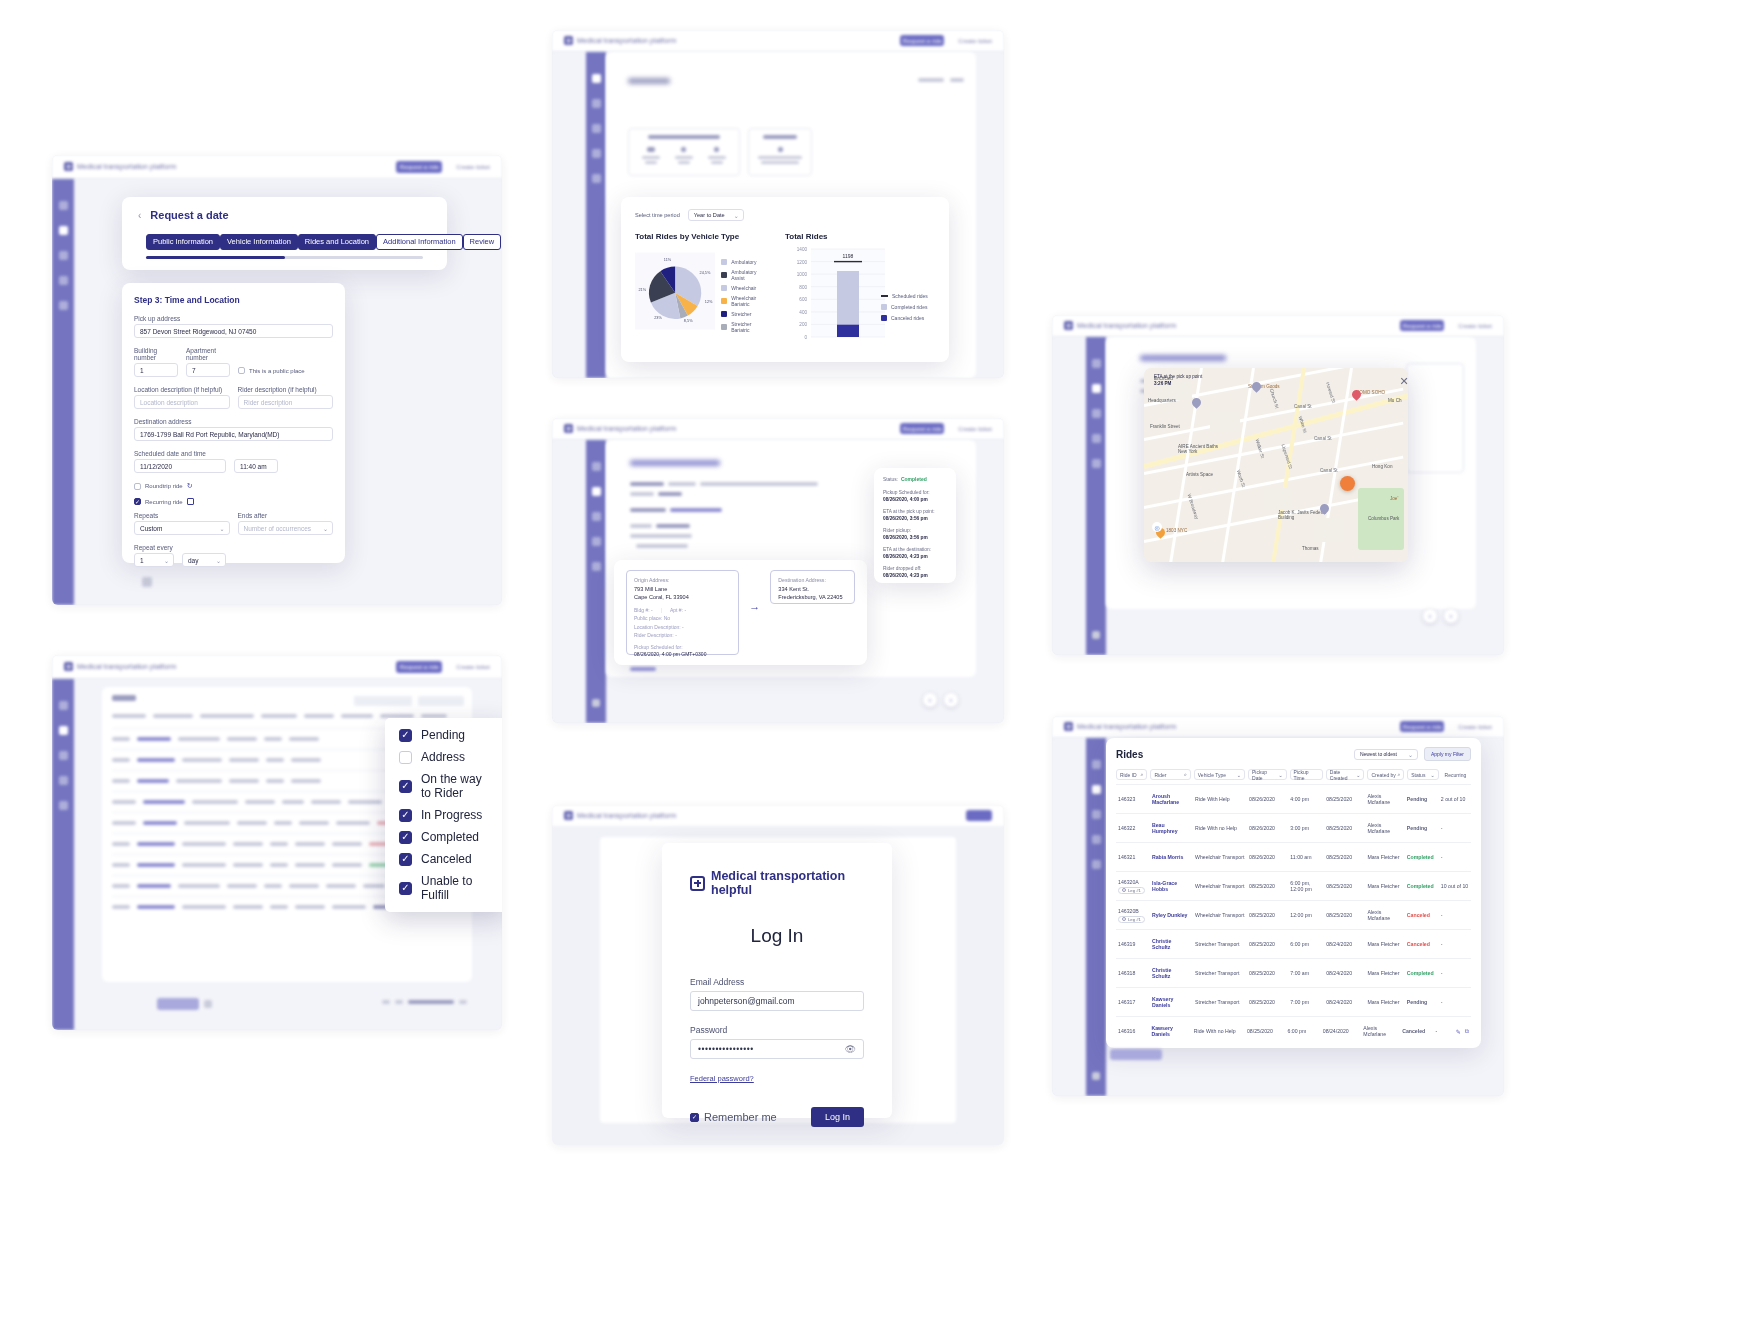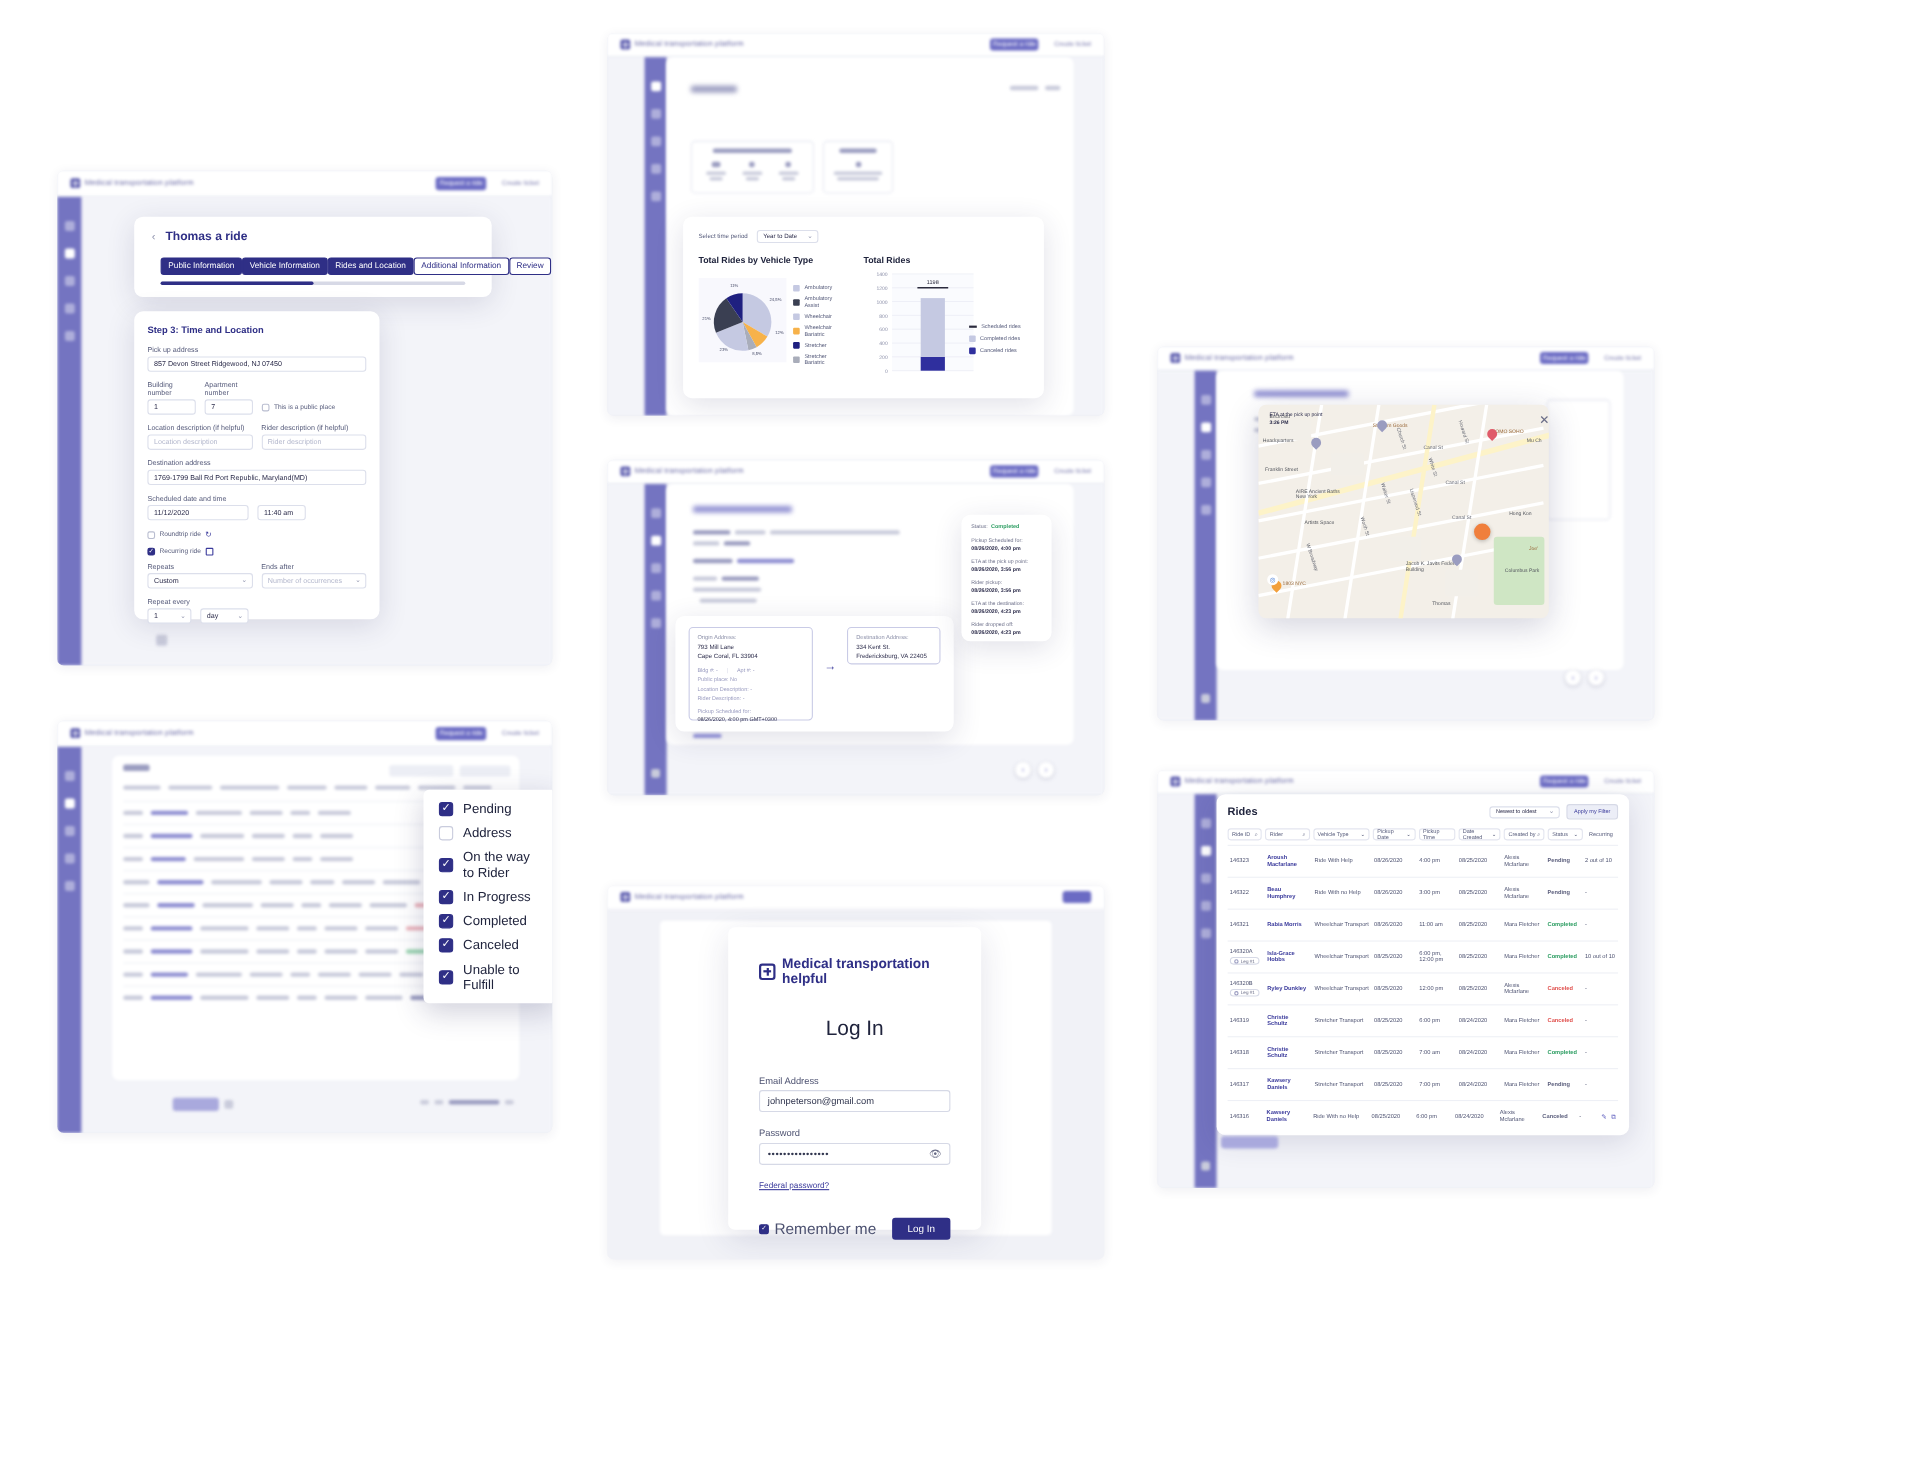--- a/index.html
+++ b/index.html
@@ -239,21 +239,21 @@
       <span class="sb-ico"></span>
     </div>
     <div class="blur2" style="position:absolute; left:132px; top:192px; width:86px;">
       <div class="tbar" style="height:5px;"></div>
     </div>
     <div class="blur" style="position:absolute; left:90px; bottom:18px; width:10px; height:10px; border-radius:2px; background:#c9cbdb;"></div>
 
     <div class="sharp" style="left:70px; top:42px; width:325px; height:73px; padding:12px 16px;">
       <div style="display:flex; align-items:center; gap:9px;">
         <span style="font-size:10px;color:#8f93ad;">‹</span>
-        <span style="font-size:11px; font-weight:bold; color:#2f2f86;">Thomas a ride</span>
+        <span style="font-size:11px; font-weight:bold; color:#2f2f86;">Request a date</span>
       </div>
       <div style="margin-top:13px; padding:0 8px;">
         <div style="display:flex; align-items:center; justify-content:space-between;">
           <span class="step-chip done">Public Information</span>
           <span class="step-chip done">Vehicle Information</span>
           <span class="step-chip done">Rides and Location</span>
           <span class="step-chip todo">Additional Information</span>
           <span class="step-chip todo">Review</span>
         </div>
         <div class="steprail" style="margin-top:6px;">
@@ -828,21 +828,21 @@
         </div>
       </div>
 
       <div style="margin-top:8px;">
         <span class="lg-link">Federal password?</span>
       </div>
 
       <div style="margin-top:22px; display:flex; align-items:center; justify-content:space-between;">
         <div style="display:flex; align-items:center; gap:5px;">
           <span class="chk on" style="width:9px;height:9px;"></span>
-          <span style="font-size:14px; color:#4c5170;">Remember me</span>
+          <span style="font-size:11px; color:#4c5170;">Remember me</span>
         </div>
         <span class="lg-btn">Log In</span>
       </div>
     </div>
   </div>
 
   <div class="mock" style="left:1052px; top:315px; width:452px; height:340px;">
     <div class="topbar blur" style="height:22px; padding:0 12px; justify-content:space-between;">
       <div class="brandline">
         <span class="brandmark"></span>
@@ -934,21 +934,21 @@
       <div style="position:absolute; left:10px; top:6px; font-size:4.6px; color:#2b2b4a; line-height:1.5;">
         <div>ETA at the pick up point</div>
         <div style="font-weight:bold;">3:26 PM</div>
       </div>
 
       <div style="position:absolute; left:8px; bottom:30px; width:10px; height:10px; border-radius:50%; background:#fff; display:flex; align-items:center; justify-content:center; font-size:6px; color:#4a7fd6;">◎</div>
     </div>
     <div style="position:absolute; left:346px; top:60px; width:12px; height:12px; display:flex; align-items:center; justify-content:center; font-size:11px; color:#6b6e88; cursor:pointer;">✕</div>
   </div>
 
-  <div class="mock" style="left:1052px; top:700px; width:452px; height:380px;">
+  <div class="mock" style="left:1052px; top:716px; width:452px; height:380px;">
     <div class="topbar blur" style="height:22px; padding:0 12px; justify-content:space-between;">
       <div class="brandline">
         <span class="brandmark"></span>
         <span class="brandtext">Medical transportation platform</span>
       </div>
       <div style="display:flex; align-items:center; gap:14px;">
         <div class="btn-primary" style="width:44px;height:11px;">Request a ride</div>
         <div class="topbar-link">Create ticket</div>
       </div>
     </div>

